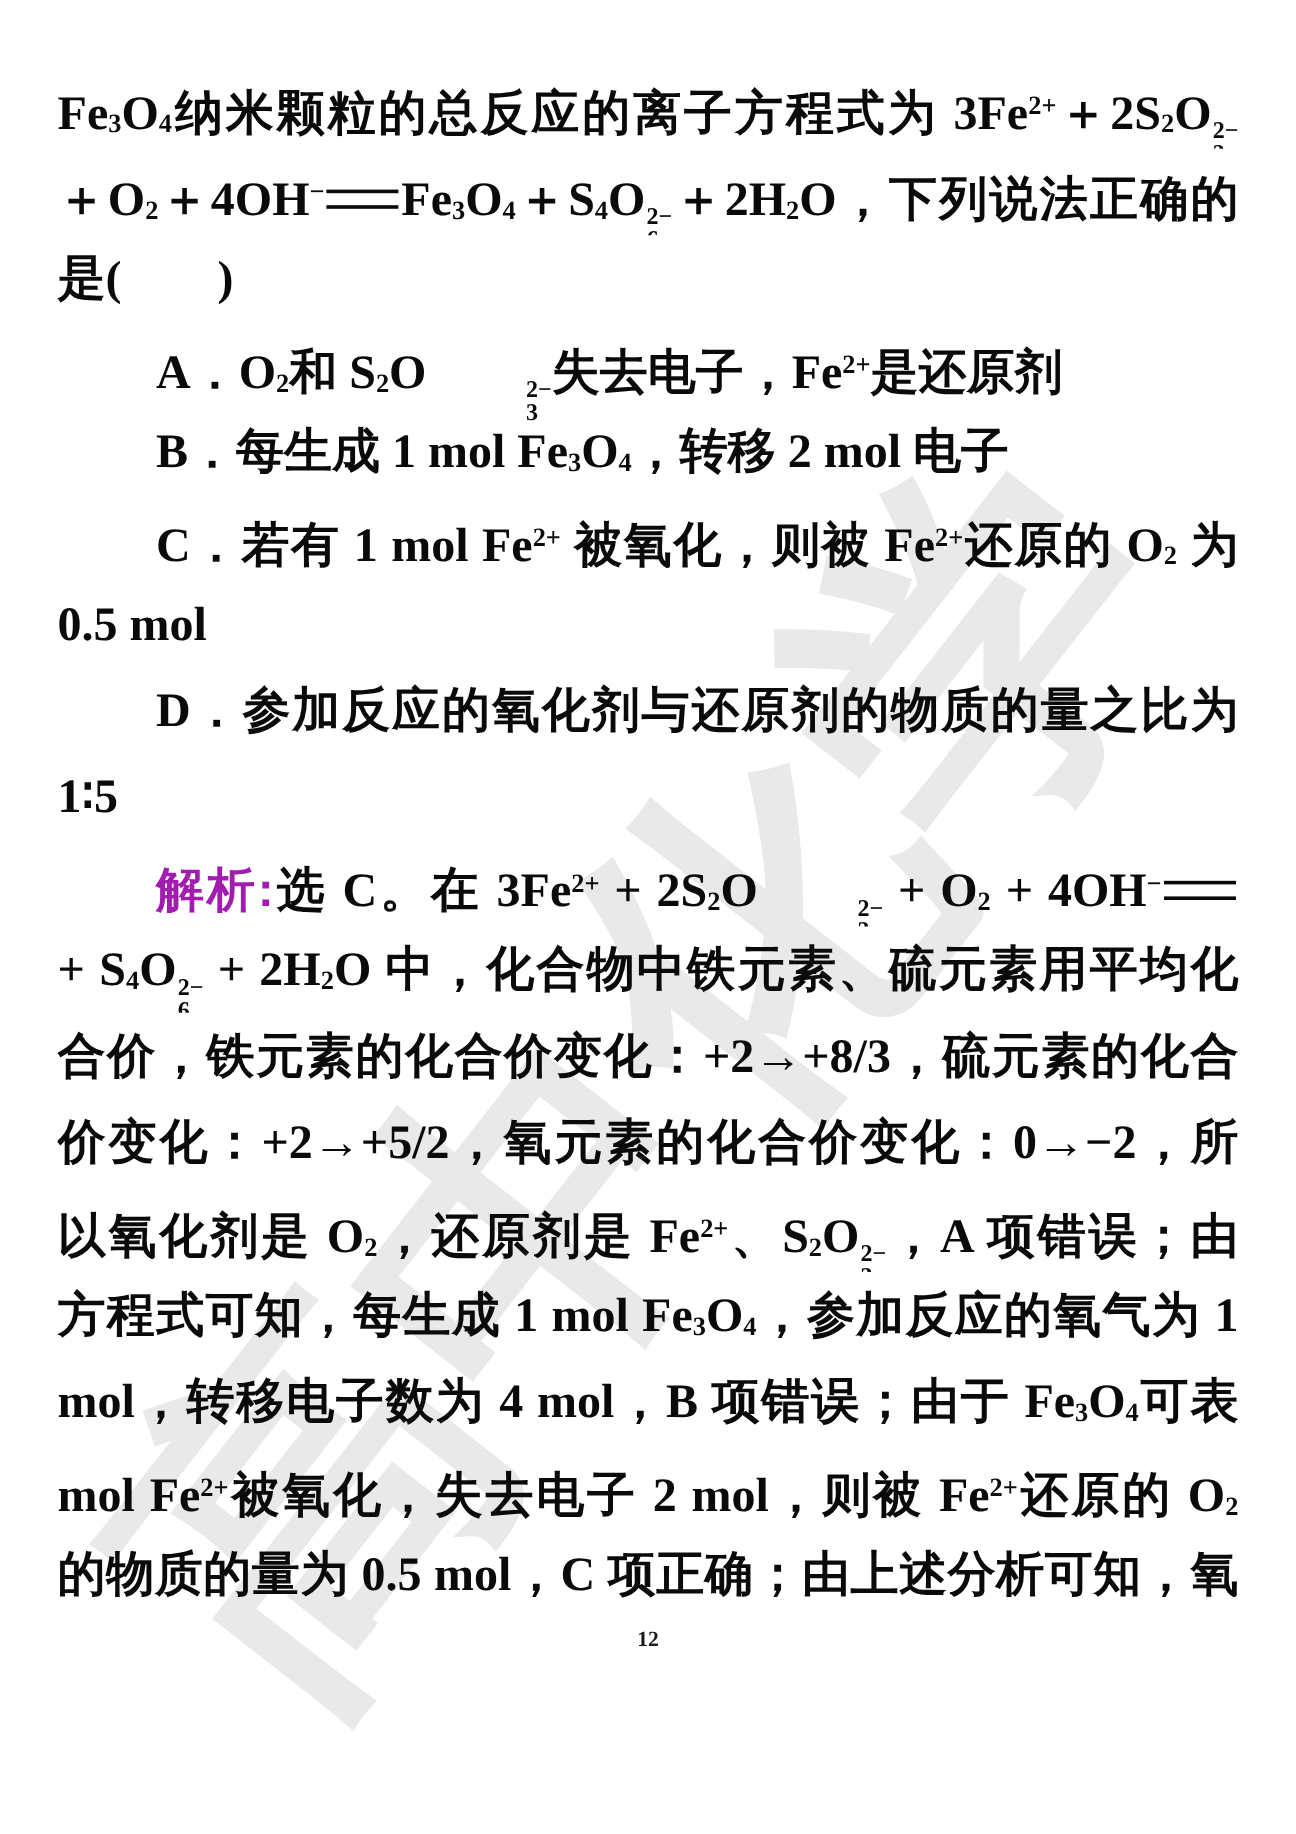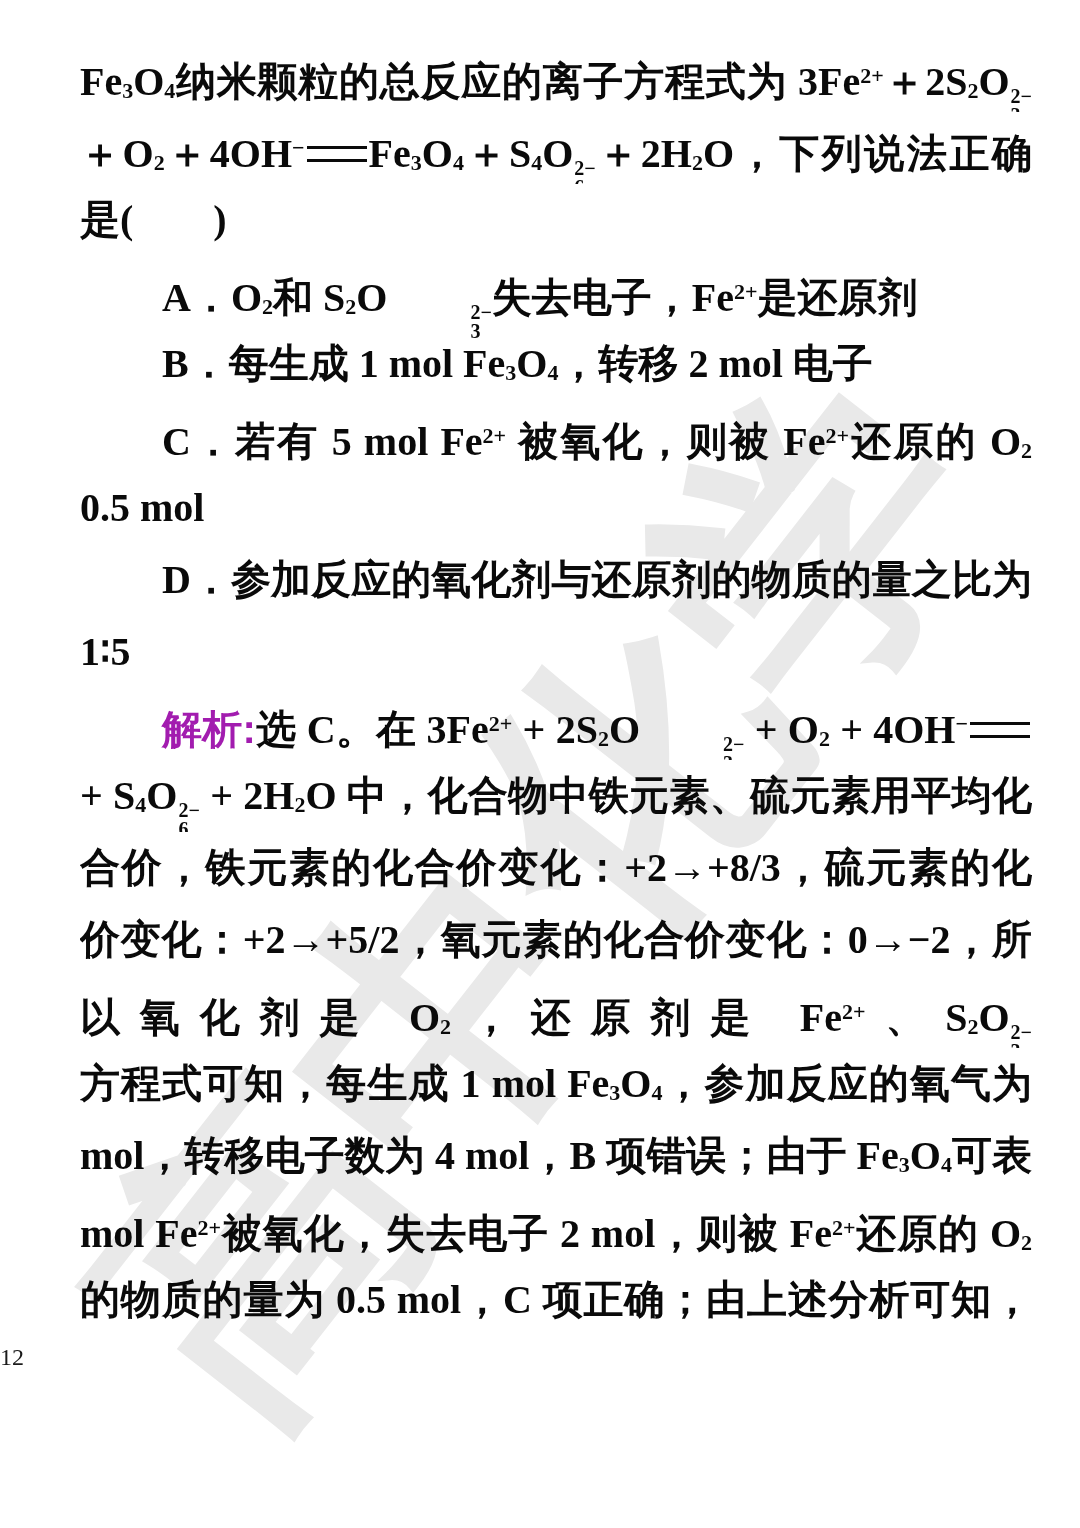--- a/index.html
+++ b/index.html
@@ -17,22 +17,21 @@
     font-size:300px;
     font-weight:bold;
     color:#e9e9e9;
     white-space:nowrap;
     z-index:0;
     font-family:"Liberation Sans","DejaVu Sans",sans-serif;
     user-select:none;
   }
   .content{
     position:relative;z-index:1;
-    padding:40px 48px 0 48px;
-    margin-left:32px;
+    padding:52px 48px 0 48px;
   }
   .line{
     height:72px;
     line-height:72px;
     font-size:40px;
     font-weight:bold;
     color:#0a0a0a;
     white-space:nowrap;
   }
   .line.justify{
@@ -71,23 +70,24 @@
     vertical-align:0.14em;
     margin:0 0.05em;
   }
   .blue-label{
     color:#a21caf;
     font-family:"Liberation Sans","DejaVu Sans",sans-serif;
     font-weight:bold;
   }
   .footer{
     position:relative;z-index:1;
+    text-align:center;
     margin-top:8px;
-    font-size:24px;
-    font-weight:normal;
+    font-size:18px;
+    font-weight:bold;
     color:#1a1a1a;
   }
 </style>
 </head>
 <body>
 
 <div class="page">
   <div class="watermark">高中化学</div>
   <div class="content">
     <div id="lines">
@@ -98,38 +98,38 @@
         <div class="line justify"><span>＋O</span><span class="sub">2</span><span>＋4OH</span><span class="sup">−</span><span class="dbl" aria-label="══"></span><span>Fe</span><span class="sub">3</span><span>O</span><span class="sub">4</span><span>＋S</span><span class="sub">4</span><span>O</span><span class="stk">
             <span>2−</span>
             <span>6</span>
           </span><span>＋2H</span><span class="sub">2</span><span>O，下列说法正确的</span></div>
         <div class="line"><span>是(　　)</span></div>
         <div class="line indent"><span>A．O</span><span class="sub">2</span><span>和 S</span><span class="sub">2</span><span>O</span><span class="stk">
             <span>2−</span>
             <span>3</span>
           </span><span>失去电子，Fe</span><span class="sup">2+</span><span>是还原剂</span></div>
         <div class="line indent"><span>B．每生成 1 mol Fe</span><span class="sub">3</span><span>O</span><span class="sub">4</span><span>，转移 2 mol 电子</span></div>
-        <div class="line indent justify"><span>C．若有 5 mol Fe</span><span class="sup">2+</span><span> 被氧化，则被 Fe</span><span class="sup">2+</span><span>还原的 O</span><span class="sub">2</span><span> 为</span></div>
+        <div class="line indent justify"><span>C．若有 1 mol Fe</span><span class="sup">2+</span><span> 被氧化，则被 Fe</span><span class="sup">2+</span><span>还原的 O</span><span class="sub">2</span><span> 为</span></div>
         <div class="line"><span>0.5 mol</span></div>
         <div class="line indent justify"><span>D．参加反应的氧化剂与还原剂的物质的量之比为</span></div>
         <div class="line"><span>1∶5</span></div>
         <div class="line indent justify analysis"><span class="blue-label">解析:</span><span>选 C。在 3Fe</span><span class="sup">2+</span><span> + 2S</span><span class="sub">2</span><span>O</span><span class="stk">
             <span>2−</span>
             <span>3</span>
           </span><span> + O</span><span class="sub">2</span><span> + 4OH</span><span class="sup">−</span><span class="dbl" aria-label="══"></span></div>
         <div class="line justify analysis"><span>+ S</span><span class="sub">4</span><span>O</span><span class="stk">
             <span>2−</span>
             <span>6</span>
           </span><span> + 2H</span><span class="sub">2</span><span>O 中，化合物中铁元素、硫元素用平均化</span></div>
         <div class="line justify analysis"><span>合价，铁元素的化合价变化：+2→+8/3，硫元素的化合</span></div>
         <div class="line justify analysis"><span>价变化：+2→+5/2，氧元素的化合价变化：0→−2，所</span></div>
         <div class="line justify analysis"><span>以氧化剂是 O</span><span class="sub">2</span><span>，还原剂是 Fe</span><span class="sup">2+</span><span>、S</span><span class="sub">2</span><span>O</span><span class="stk">
             <span>2−</span>
             <span>3</span>
-          </span></div>
+          </span><span>，A 项错误；由</span></div>
         <div class="line justify analysis"><span>方程式可知，每生成 1 mol Fe</span><span class="sub">3</span><span>O</span><span class="sub">4</span><span>，参加反应的氧气为 1</span></div>
         <div class="line justify analysis"><span>mol，转移电子数为 4 mol，B 项错误；由于 Fe</span><span class="sub">3</span><span>O</span><span class="sub">4</span><span>可表</span></div>
         <div class="line justify analysis"><span>mol Fe</span><span class="sup">2+</span><span>被氧化，失去电子 2 mol，则被 Fe</span><span class="sup">2+</span><span>还原的 O</span><span class="sub">2</span></div>
         <div class="line justify analysis"><span>的物质的量为 0.5 mol，C 项正确；由上述分析可知，氧</span></div>
       </div>
   </div>
   <div class="footer">12</div>
 </div>
 
 </body></html>

